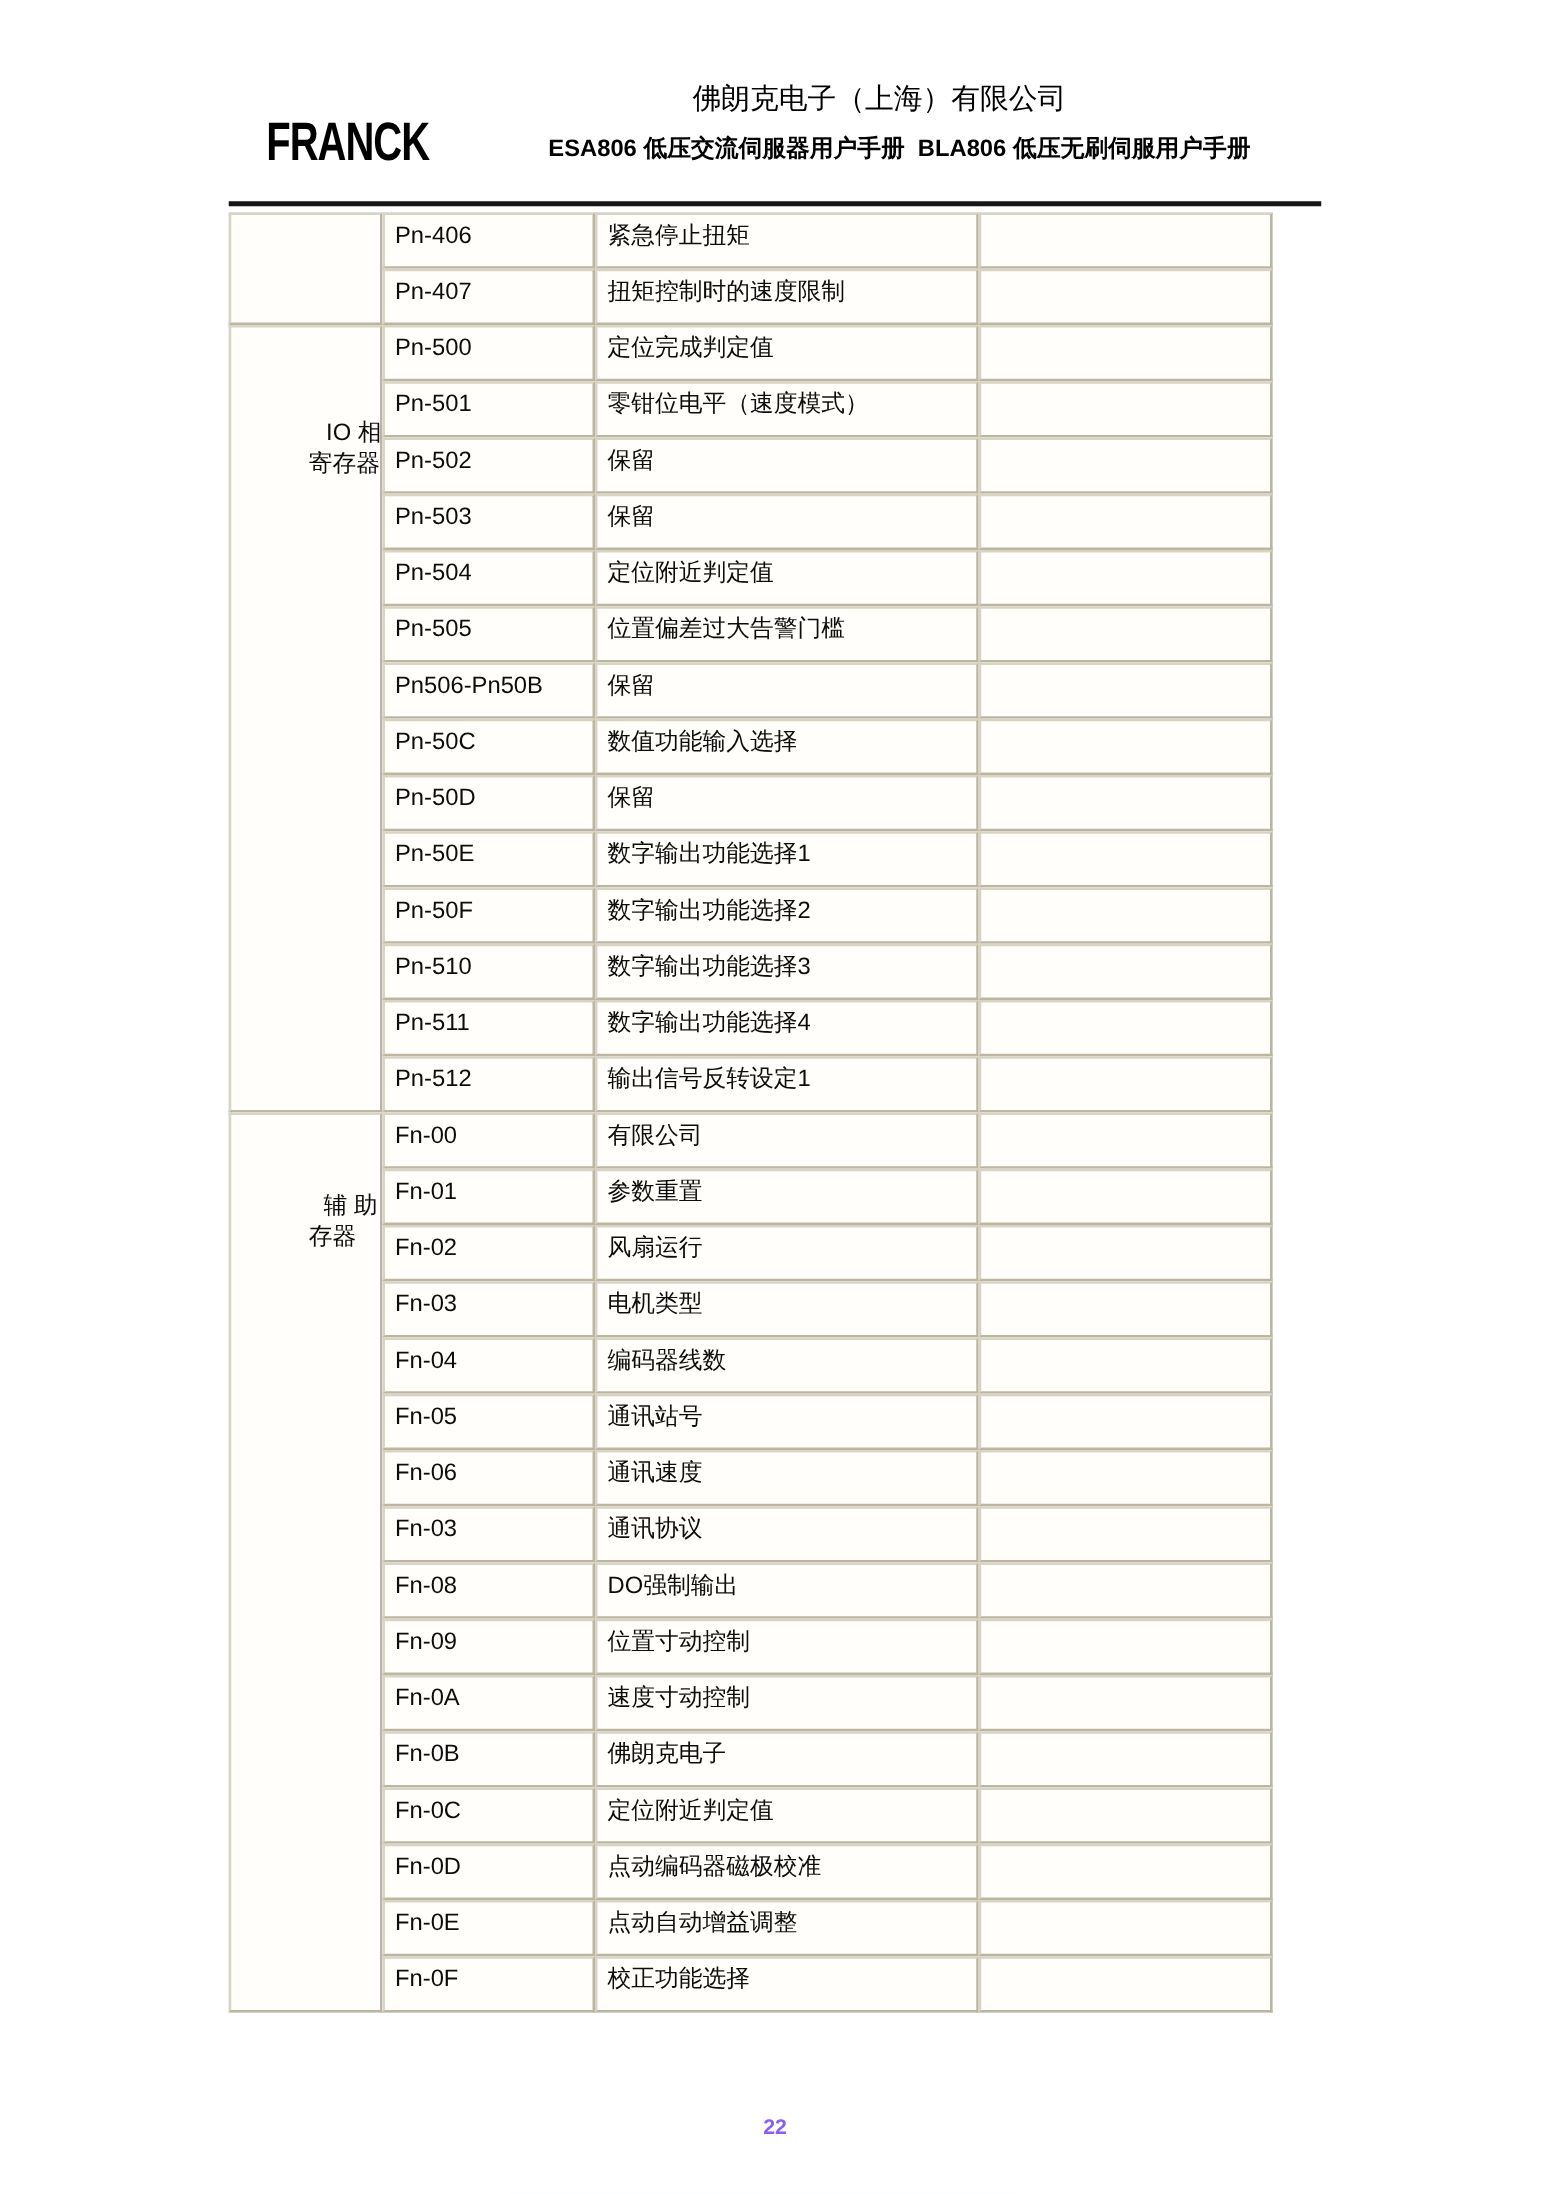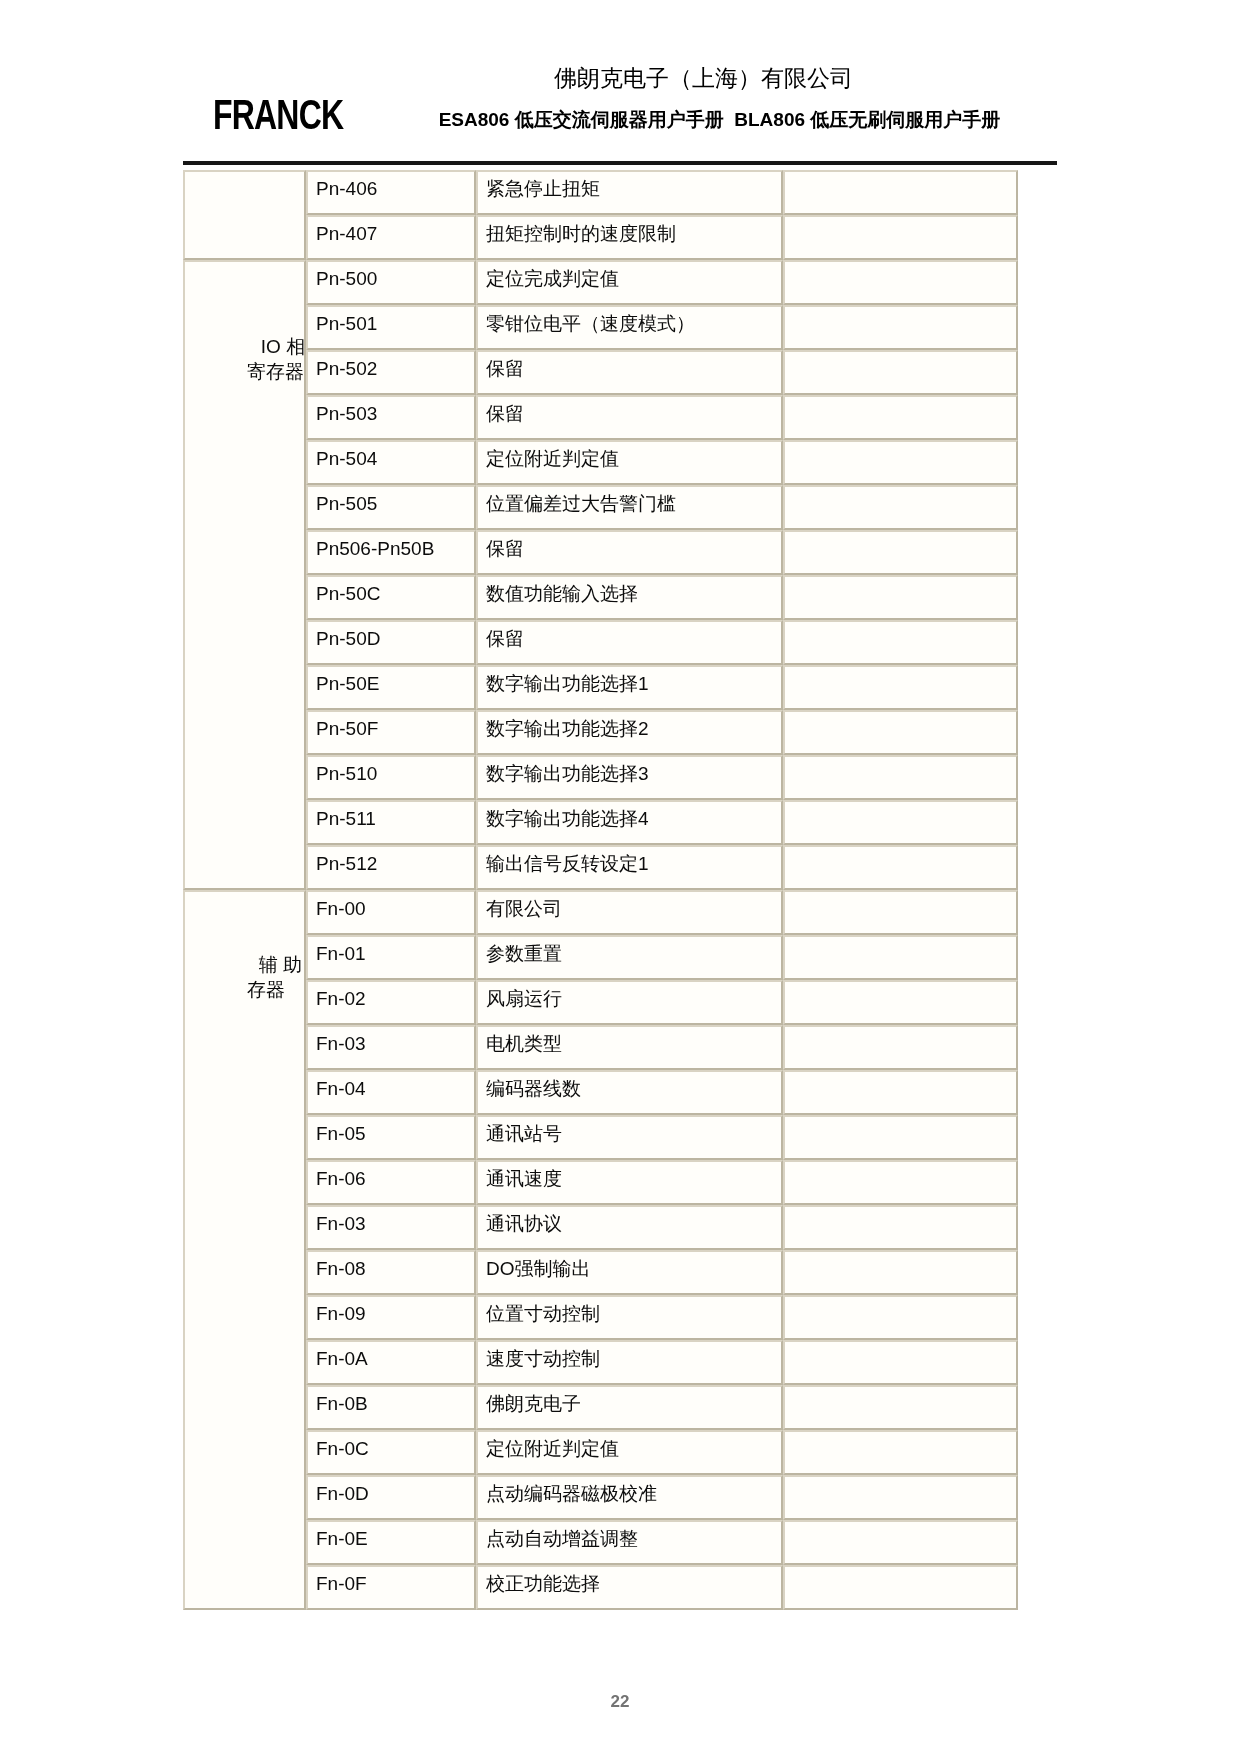--- a/index.html
+++ b/index.html
@@ -99,21 +99,21 @@
 
   
   .page-number {
     position: absolute;
     left: 183px;
     top: 1692px;
     width: 874px;
     text-align: center;
     font-size: 17px;
     font-weight: bold;
-    color: #737373;
+    color: #8b5cf6;
   }
 </style>
 </head>
 <body>
 
 <div class="page">
 
   <div class="logo">FRANCK</div>
 
   <div class="header-text">

